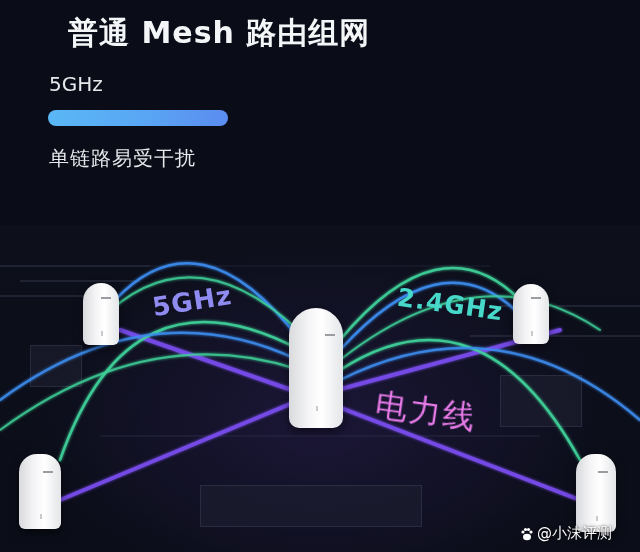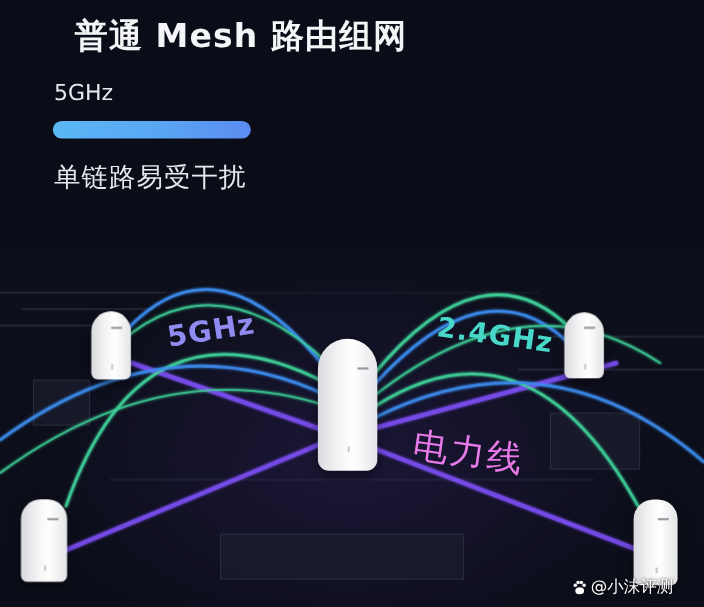--- a/index.html
+++ b/index.html
@@ -9,21 +9,21 @@
     background:
       radial-gradient(ellipse at 50% 60%, rgba(40,30,80,0.55), rgba(10,12,24,0) 65%),
       linear-gradient(#0d0f1b, #0b0d18);
   }
   .trace { position: absolute; height: 2px; background: rgba(120,130,160,0.18); }
   .chip { position: absolute; border: 1px solid rgba(120,130,160,0.18); background: rgba(30,32,48,0.6); }
   .title { position: absolute; left: 63px; top: 8px; color: #f4f5f7; font-size: 30px; font-weight: bold; letter-spacing: 1px; margin: 5px; }
   .band { position: absolute; left: 49px; top: 72px; color: #e6e8ec; font-size: 20px; }
   .bar { position: absolute; left: 48px; top: 110px; width: 180px; height: 16px; border-radius: 8px;
     background: linear-gradient(90deg, #5ab7f5, #59a8f4 50%, #5b8cf0); }
-  .desc { position: absolute; left: 49px; top: 145px; color: #e6e8ec; font-size: 24px; letter-spacing: 1px; }
+  .desc { position: absolute; left: 49px; top: 145px; color: #e6e8ec; font-size: 20px; letter-spacing: 1px; }
   .svglayer { position: absolute; left: 0; top: 0; }
   .lbl { position: absolute; font-weight: bold; }
   .lbl-5g { left: 152px; top: 286px; font-size: 26px; color: #8f8bf0; transform: rotate(-9deg); letter-spacing: 1px; }
   .lbl-24g { left: 397px; top: 290px; font-size: 25px; color: #47d8c9; transform: rotate(8deg); letter-spacing: 1px; }
   .lbl-plc { left: 375px; top: 390px; font-size: 32px; color: #e77ae8; font-weight: normal; transform: rotate(8deg); letter-spacing: 2px; }
   .router { position: absolute; background: linear-gradient(90deg, #d9dadd, #f4f4f6 35%, #ffffff 60%, #e4e5e8); border-radius: 18px 18px 6px 6px; box-shadow: 0 4px 10px rgba(0,0,0,0.5); }
   .router .logo { position: absolute; width: 10px; height: 2px; background: #9a9ca2; right: 8px; top: 22%; }
   .router .led { position: absolute; width: 2px; height: 5px; background: #c9cace; left: 50%; bottom: 14%; }
   .r-center { left: 289px; top: 308px; width: 54px; height: 120px; border-radius: 27px 27px 10px 10px; }
   .r-tl { left: 83px; top: 283px; width: 36px; height: 62px; }

